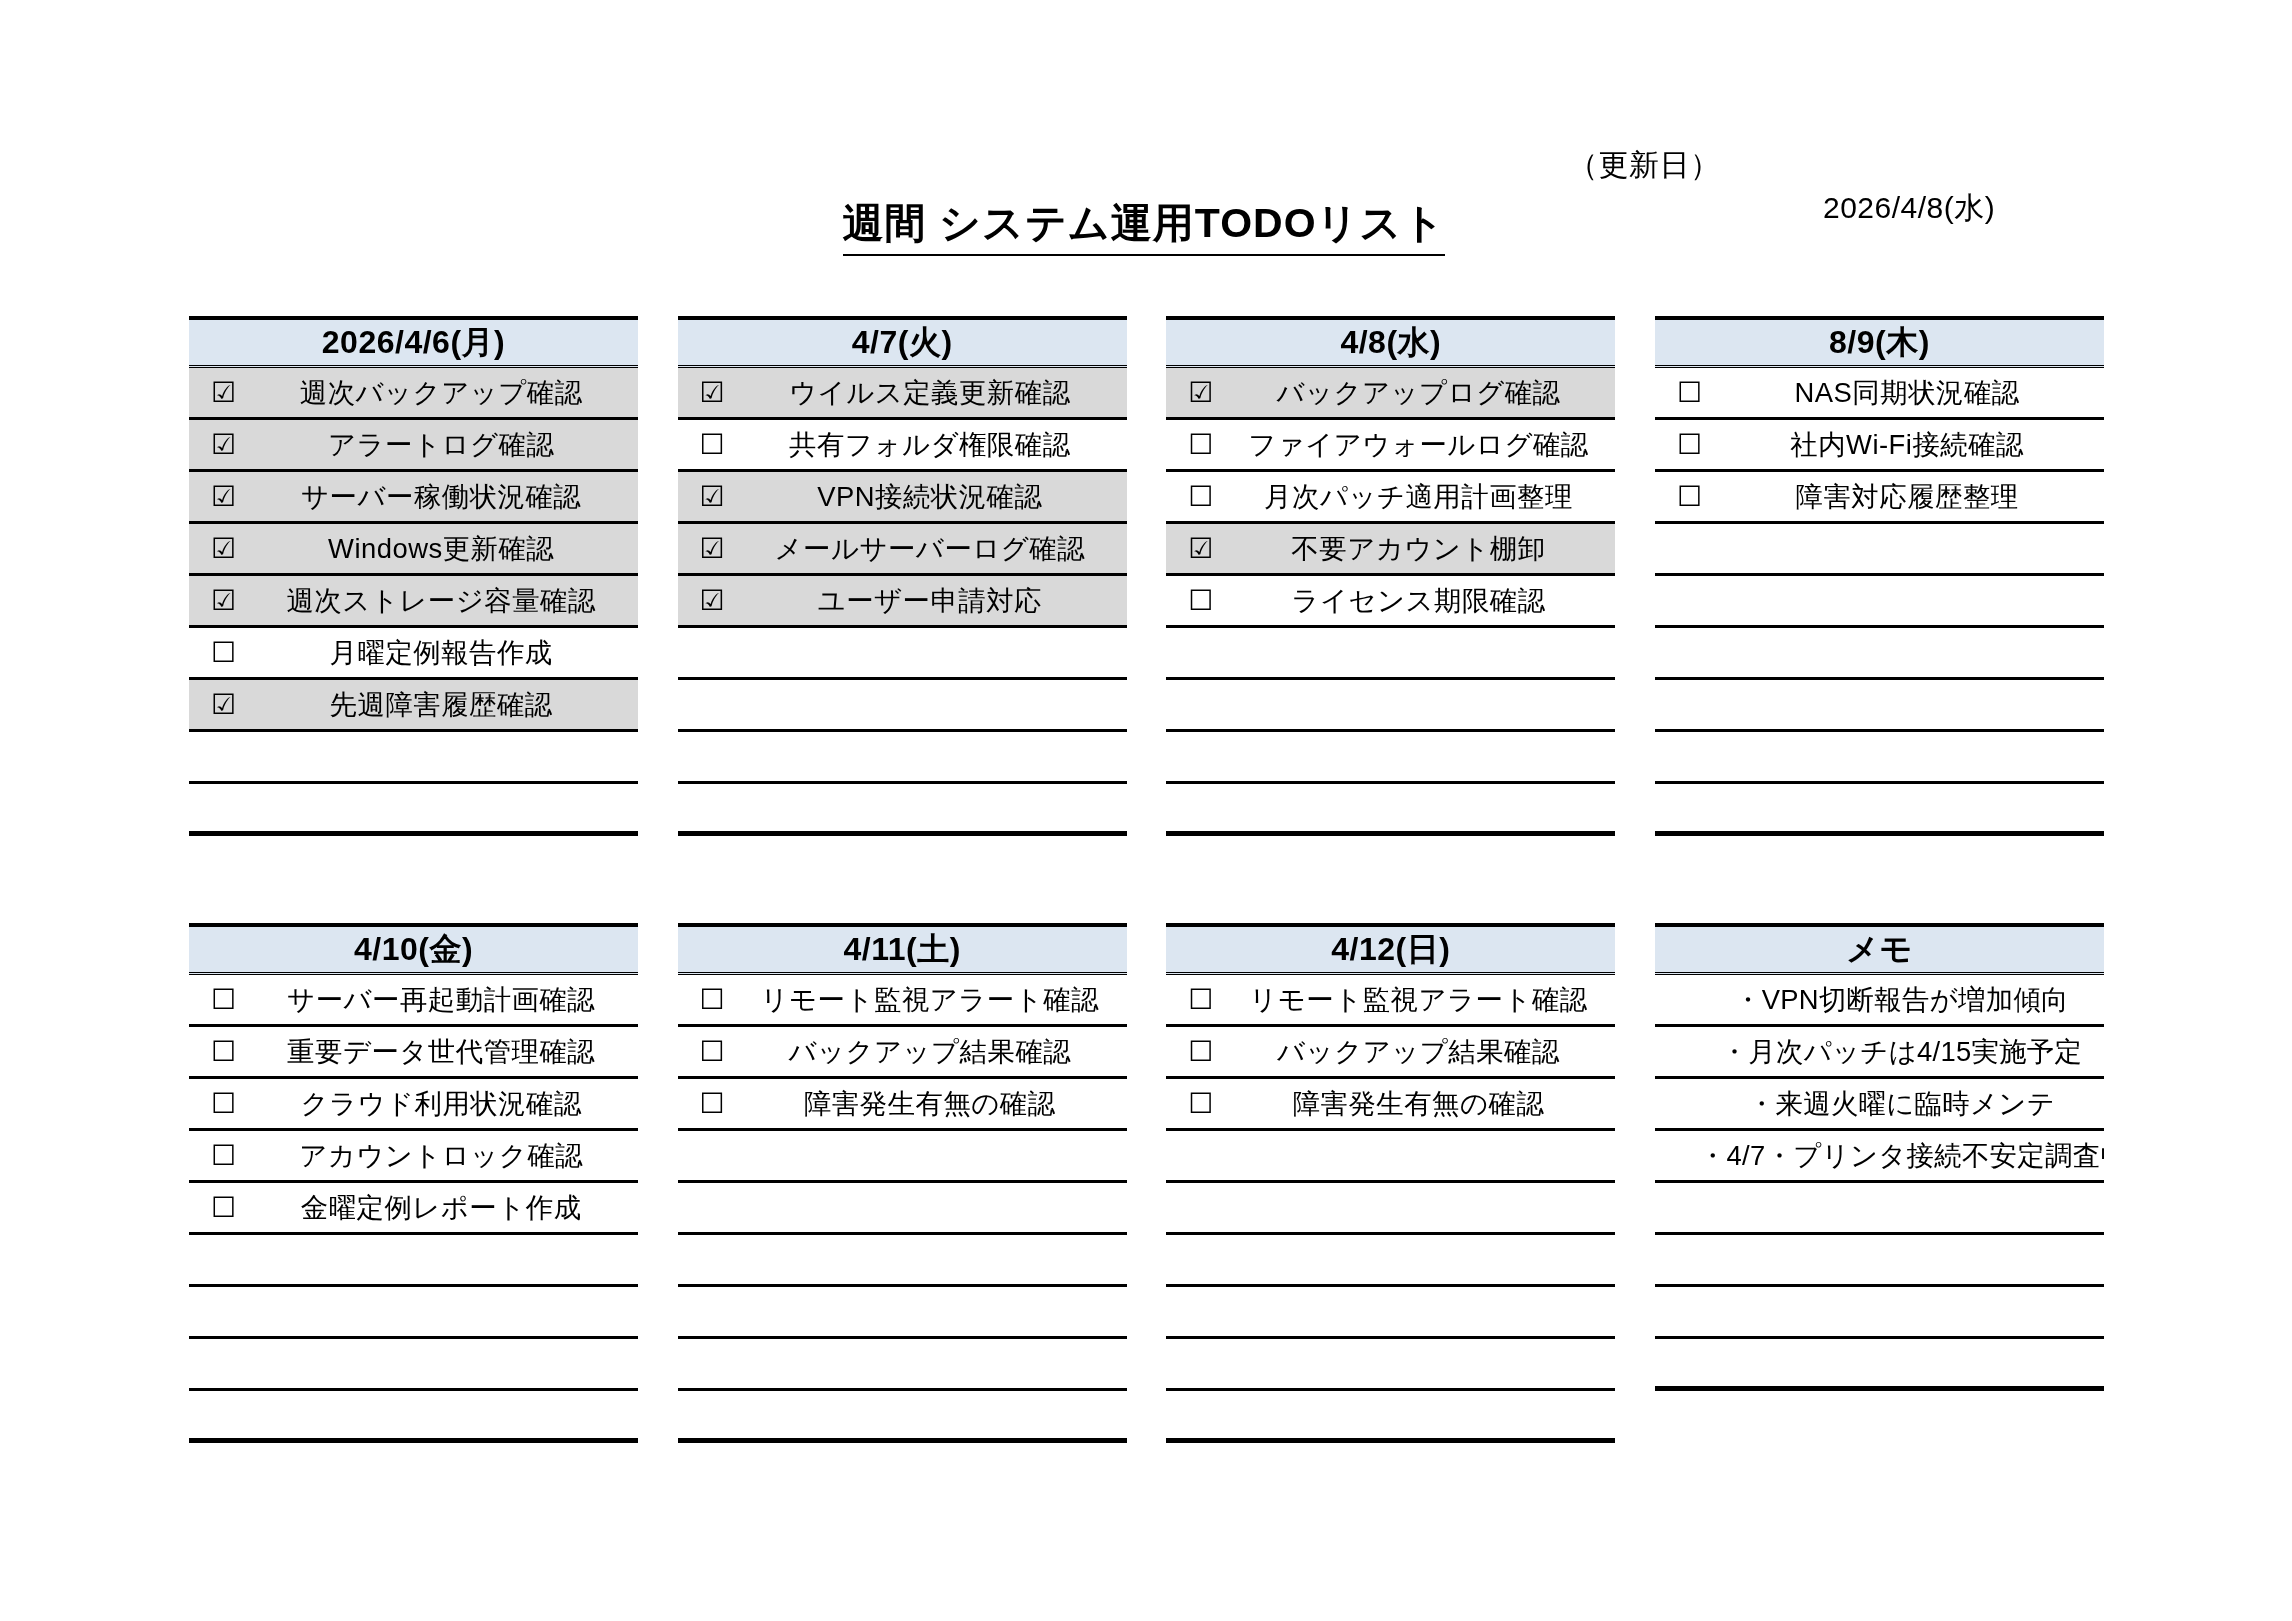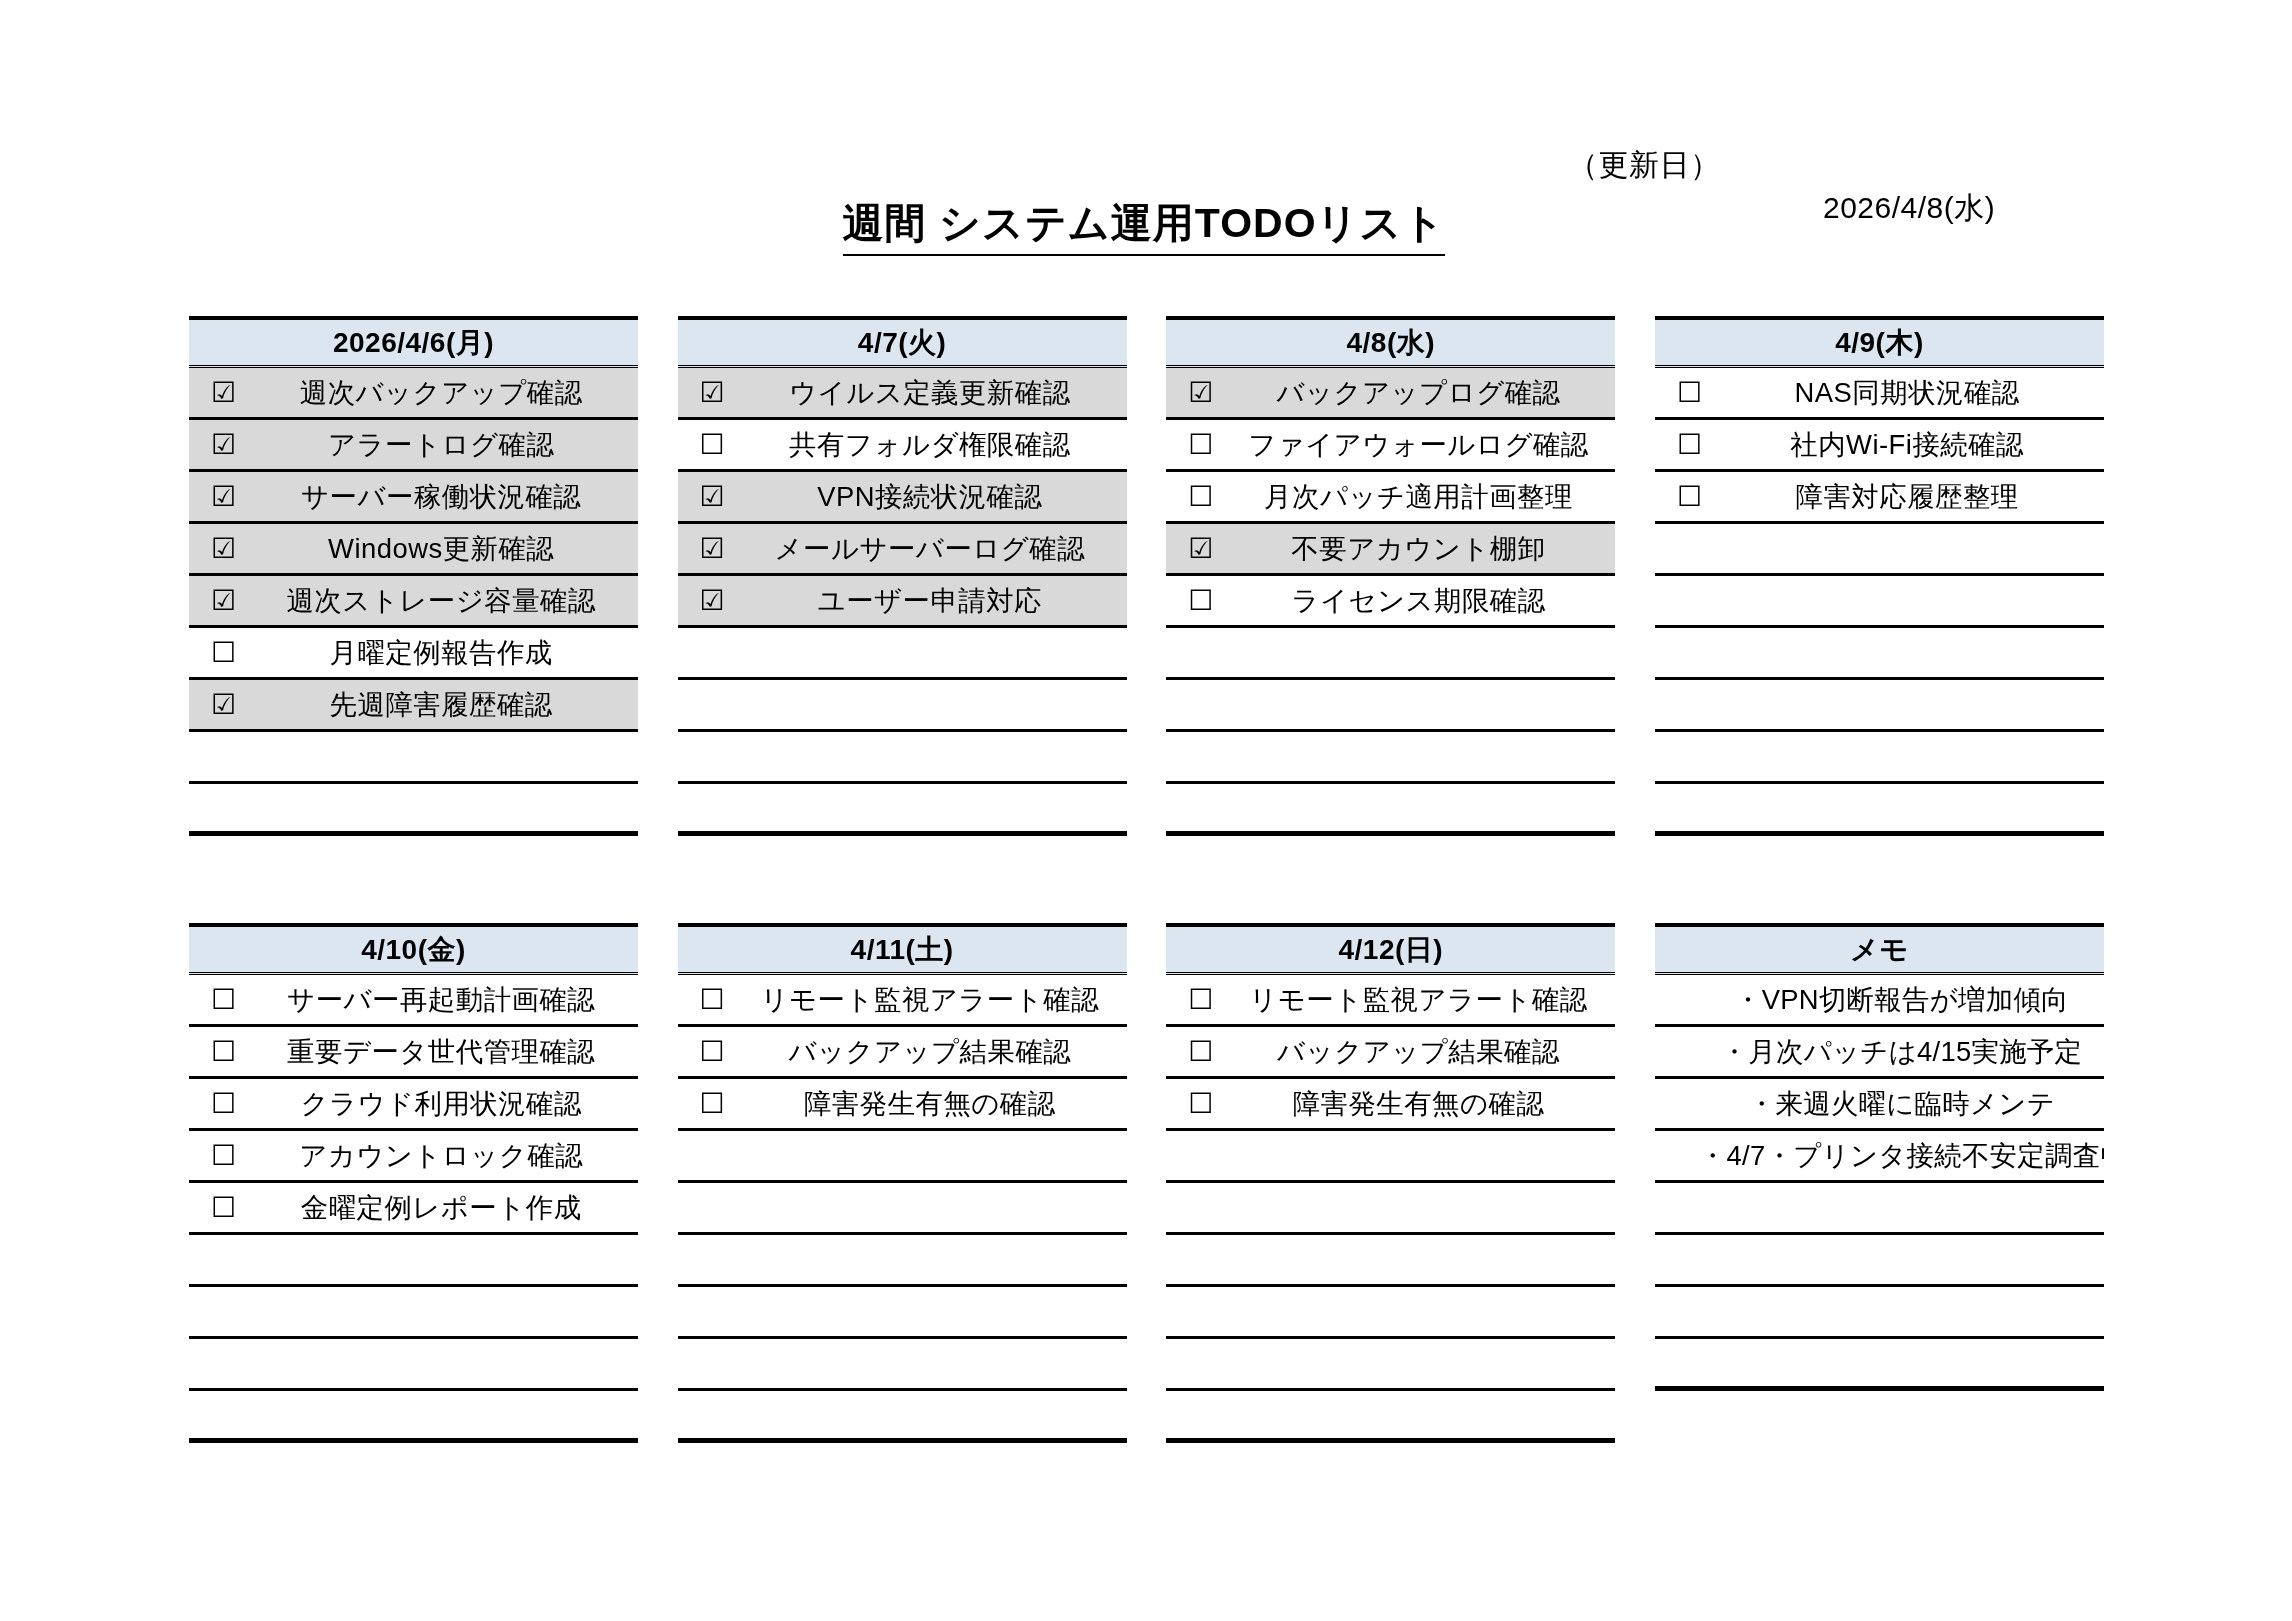--- a/index.html
+++ b/index.html
@@ -75,21 +75,21 @@
     box-sizing: border-box;
   }
 
   .day-header {
     background: #dce6f1;
     border-top: 4.9px solid #000;
     border-bottom: 3.9px double #000;
     height: 45px;
     line-height: 45px;
     text-align: center;
-    font-size: 28px;
+    font-size: 32px;
     font-weight: bold;
     letter-spacing: 0.5px;
     white-space: nowrap;
     overflow: hidden;
   }
 
   .task-row {
     height: 52px;
     border-bottom: 3.9px solid #000;
     display: flex;
@@ -266,21 +266,21 @@
       <div class="task-row empty">
         <span class="checkbox-cell"></span>
         <span class="task-label"></span>
       </div>
       <div class="task-row empty last">
         <span class="checkbox-cell"></span>
         <span class="task-label"></span>
       </div>
     </div>
     <div class="day-block">
-      <div class="day-header">4/9(木)</div>
+      <div class="day-header">8/9(木)</div>
       <div class="task-row">
         <span class="checkbox-cell">☐</span>
         <span class="task-label">NAS同期状況確認</span>
       </div>
       <div class="task-row">
         <span class="checkbox-cell">☐</span>
         <span class="task-label">社内Wi-Fi接続確認</span>
       </div>
       <div class="task-row">
         <span class="checkbox-cell">☐</span>

